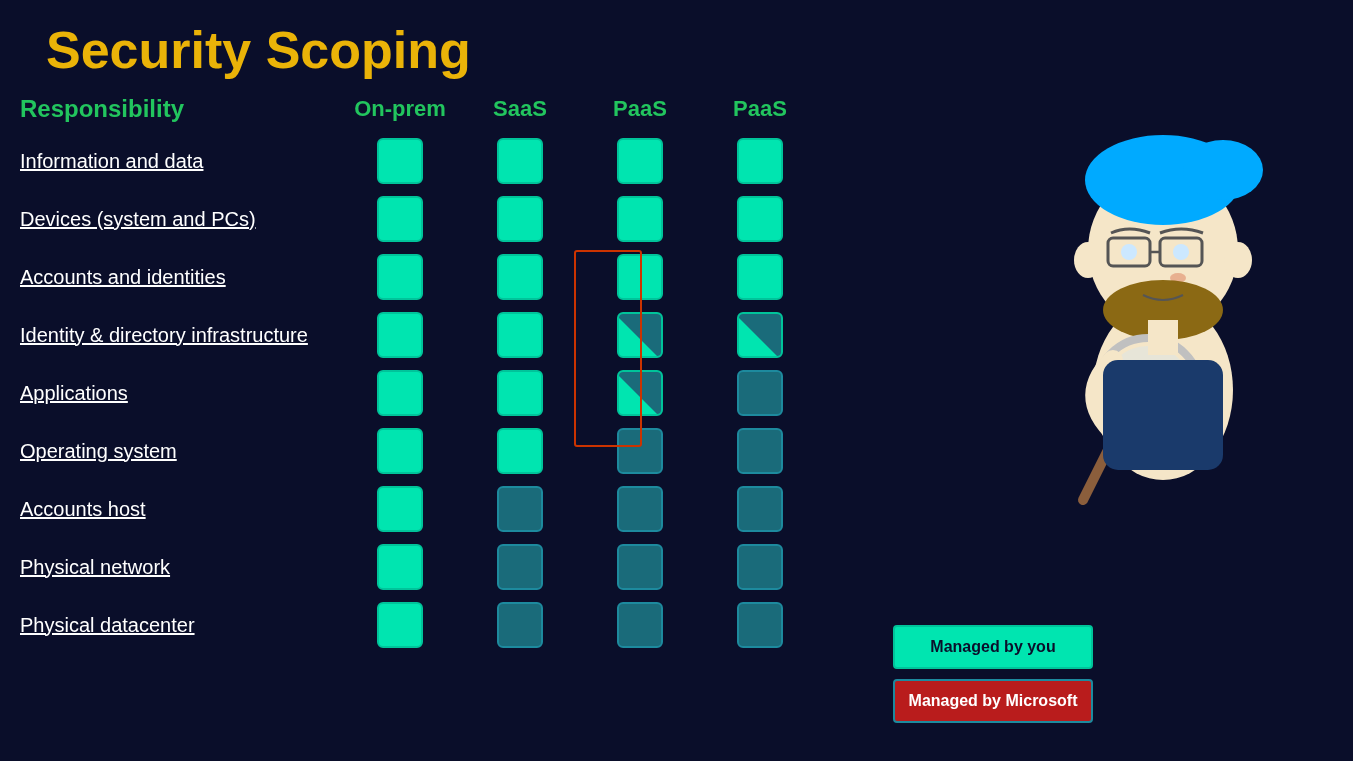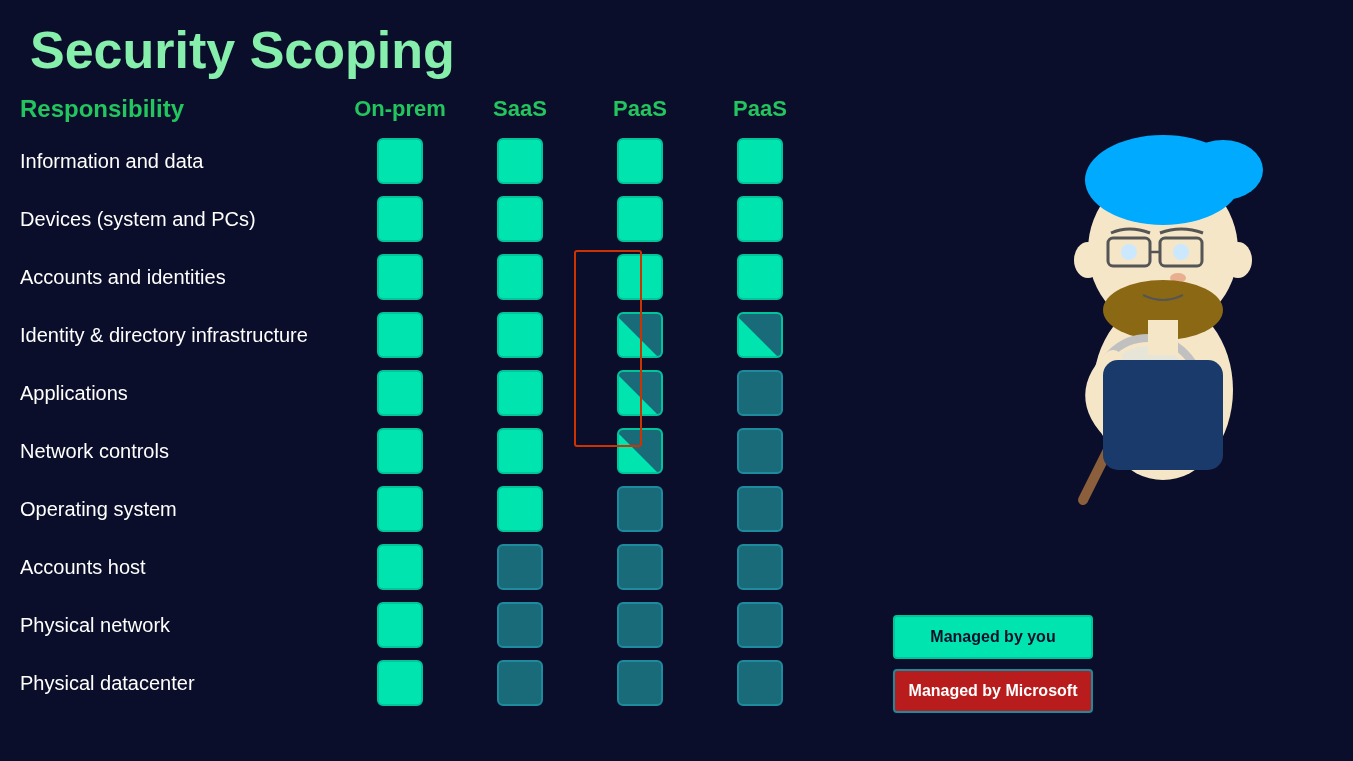--- a/index.html
+++ b/index.html
@@ -10,22 +10,23 @@
       font-family: 'Segoe UI', Arial, sans-serif;
       width: 1353px;
       height: 761px;
       overflow: hidden;
       position: relative;
     }
 
     .page-title {
       font-size: 52px;
       font-weight: 700;
-      color: #86efac;
+      color: #eab308;
       padding: 20px 30px 10px 30px;
+      margin-left: 16px;
     }
 
     .main-layout {
       display: flex;
       padding: 0 20px;
     }
 
     .table-section {
       flex: 0 0 920px;
     }
@@ -107,21 +108,21 @@
     }
 
     .table-wrapper {
       position: relative;
     }
 
     
     .legend {
       position: absolute;
       right: 260px;
-      bottom: 48px;
+      bottom: 38px;
       display: flex;
       flex-direction: column;
       gap: 10px;
     }
 
     .legend-item {
       display: flex;
       align-items: center;
       justify-content: center;
       width: 200px;
@@ -170,21 +171,21 @@
   <div class="table-section table-wrapper">
 
     <div class="header-row">
       <div class="header-cell">Responsibility</div>
       <div class="header-cell">On-prem</div>
       <div class="header-cell">SaaS</div>
       <div class="header-cell">PaaS</div>
       <div class="header-cell">PaaS</div>
     </div>
 
-    <div id="table-body" style="position:relative;">
+    <div id="table-body" style="position:relative;text-decoration:underline;">
 
     <div class="data-row">
           <div class="row-label">Information and data</div>
           <div class="cell">
             <div class="tile tile-cyan"></div>
           </div>
           <div class="cell">
             <div class="tile tile-cyan"></div>
           </div>
           <div class="cell">
@@ -234,35 +235,20 @@
           </div>
           <div class="cell">
             <div class="tile tile-half"></div>
           </div>
           <div class="cell">
             <div class="tile tile-half"></div>
           </div>
         </div>
         <div class="data-row">
           <div class="row-label">Applications</div>
-          <div class="cell">
-            <div class="tile tile-cyan"></div>
-          </div>
-          <div class="cell">
-            <div class="tile tile-cyan"></div>
-          </div>
-          <div class="cell">
-            <div class="tile tile-half"></div>
-          </div>
-          <div class="cell">
-            <div class="tile tile-teal"></div>
-          </div>
-        </div>
-        <div class="data-row">
-          <div class="row-label">Network controls</div>
           <div class="cell">
             <div class="tile tile-cyan"></div>
           </div>
           <div class="cell">
             <div class="tile tile-cyan"></div>
           </div>
           <div class="cell">
             <div class="tile tile-half"></div>
           </div>
           <div class="cell">

